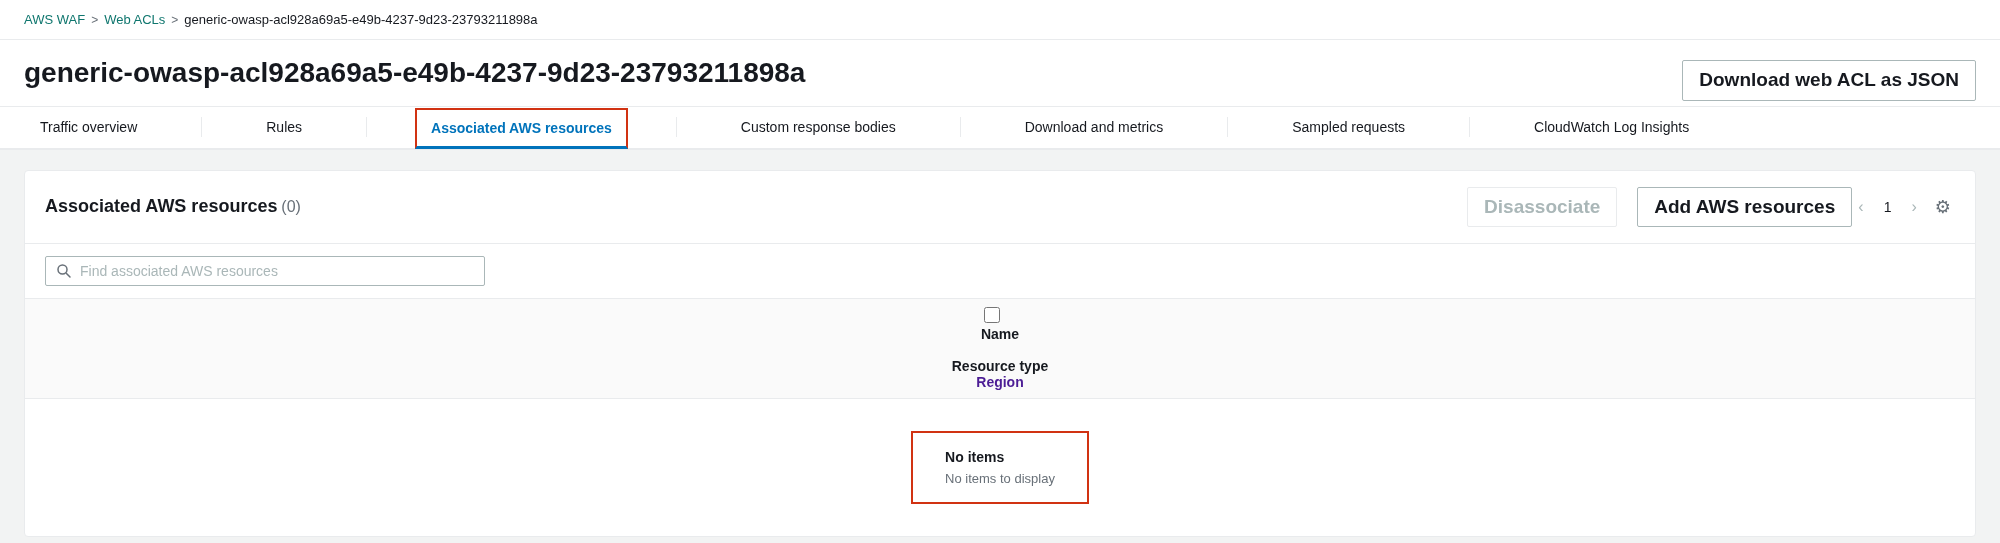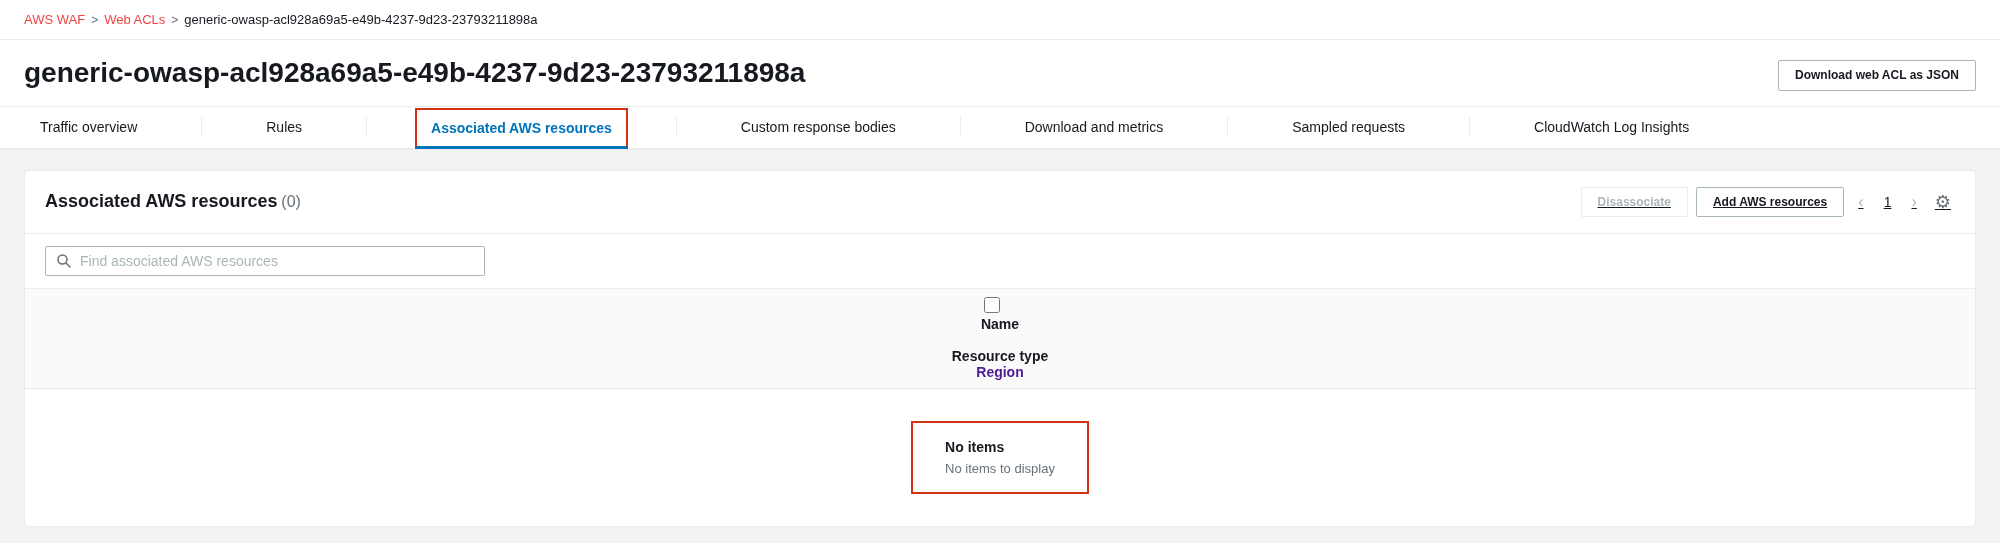--- a/index.html
+++ b/index.html
@@ -18,21 +18,21 @@
     .breadcrumb-bar {
       background: #fff;
       padding: 12px 24px;
       display: flex;
       align-items: center;
       gap: 6px;
       border-bottom: 1px solid #e9ebed;
       font-size: 13px;
     }
     .breadcrumb-link {
-      color: #ef4444;
+      color: #0f766e;
       cursor: pointer;
       text-decoration: none;
     }
     .breadcrumb-separator {
       color: #687078;
       font-size: 12px;
     }
     .breadcrumb-current {
       color: #16191f;
     }
@@ -57,27 +57,28 @@
       display: flex;
       align-items: center;
       gap: 8px;
       padding-top: 4px;
     }
 
     
     .btn {
       border-radius: 2px;
       cursor: pointer;
-      font-size: 12px;
+      font-size: 19px;
       font-weight: 700;
       padding: 6px 16px;
       line-height: 1.4;
       display: inline-flex;
       align-items: center;
       gap: 6px;
+      margin-left: 20px;
     }
     .btn-default {
       background: #fff;
       border: 1px solid #aab7b8;
       color: #16191f;
     }
     .btn-disabled {
       background: #fff;
       border: 1px solid #e9ebed;
       color: #aab7b8;
@@ -139,22 +140,20 @@
       color: #16191f;
     }
     .panel-count {
       font-weight: 400;
       color: #687078;
       font-size: 16px;
     }
     .panel-actions {
       display: flex;
       align-items: center;
-      gap: 8px;
-      text-decoration: underline;
     }
 
     
     .search-bar {
       padding: 12px 20px;
       border-bottom: 1px solid #e9ebed;
     }
     .search-input-wrapper {
       display: flex;
       align-items: center;

